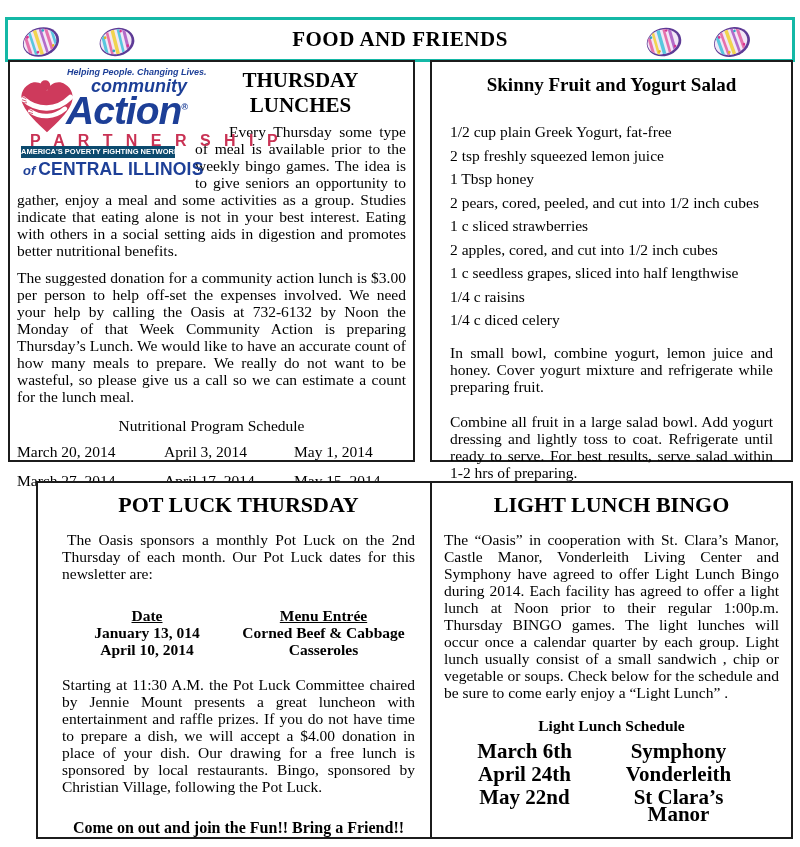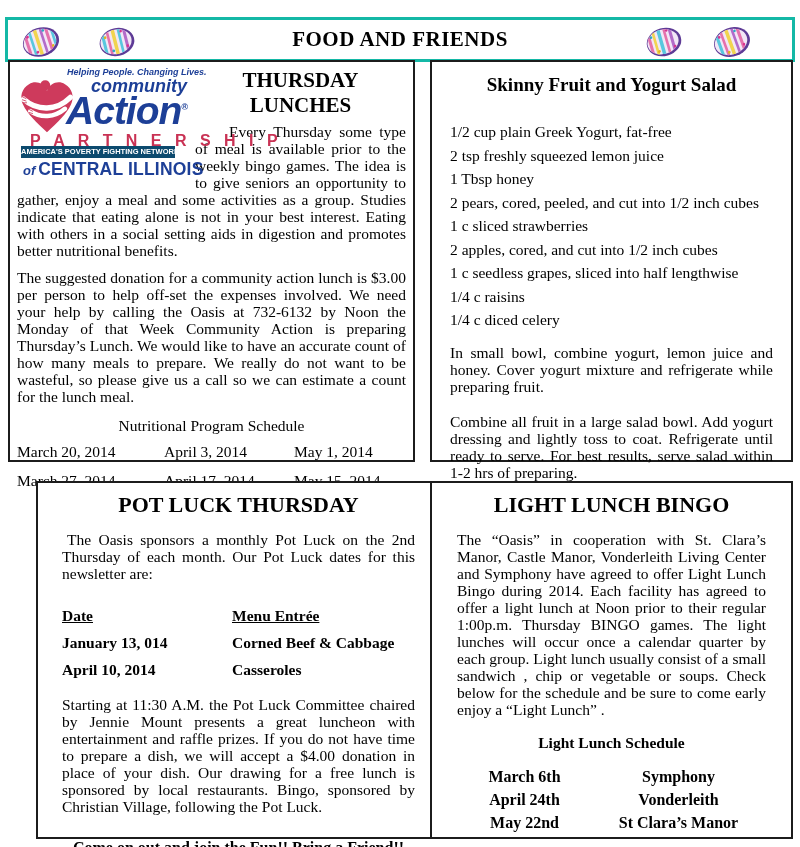--- a/index.html
+++ b/index.html
@@ -23,21 +23,21 @@
     font-size:21px; font-weight:bold; letter-spacing:0.5px;
   }
   .egg { position:absolute; top:3px; width:42px; height:38px; }
   .egg svg { width:100%; height:100%; }
   #egg1 { left:12px; } #egg2 { left:88px; }
   #egg3 { left:635px; } #egg4 { left:703px; }
   
   #panel-tl { left:8px;   top:60px;  width:407px; height:402px; padding:5px 7px; }
   #panel-tr { left:430px; top:60px;  width:363px; height:402px; padding:8px 18px; }
   #panel-bl { left:8px;   top:481px; width:405px; height:358px; padding:7px 24px;margin-left:28px; }
-  #panel-br { left:430px; top:481px; width:363px; height:358px; padding:7px 25px; }
+  #panel-br { left:430px; top:481px; width:363px; height:358px; padding:7px 12px; }
 
   p { margin:0; }
   .just { text-align:justify; font-size:15.5px; line-height:17px; }
 
   
   #panel-tl h2 { margin:1px 0 5px; font-size:21px; text-align:center; font-weight:bold; }
   .para1 { text-indent:34px; margin-bottom:10px; }
   .para2 { margin-bottom:12px; }
   .sched-title { text-align:center; font-size:15.5px; margin-bottom:8px; }
   .sched-grid {
@@ -84,34 +84,34 @@
   
   #panel-tr h2 { margin:4px 0 28px; font-size:19px; text-align:center; font-weight:bold; }
   .ing { font-size:15.5px; line-height:16px; margin-bottom:7.5px; }
   .step1 { margin-top:16px; }
   .step2 { margin-top:18px; }
 
   
   #panel-bl h2 { margin:2px 0 13px; font-size:22px; text-align:center; font-weight:bold; }
   .pl-intro { text-indent:5px; margin-bottom:25px; }
   .pl-grid {
-    display:grid; grid-template-columns:170px auto; row-gap:10px;
-    font-size:15.5px; font-weight:bold; text-align:left; line-height:17px;
+    display:grid; grid-template-columns:170px auto; 
+    font-size:15.5px; font-weight:bold; text-align:center; line-height:17px;
   }
   .pl-grid .colhead span { text-decoration:underline; }
   .pl-para { margin-top:18px; }
   .pl-footer { margin-top:24px; text-align:center; font-weight:bold; font-size:16px; }
 
   
   #panel-br h2 { margin:2px 0 13px; font-size:22px; text-align:center; font-weight:bold; }
   .ll-title { margin-top:16px; margin-bottom:7px; text-align:center; font-weight:bold; font-size:15.5px; }
   .ll-grid {
     display:grid; grid-template-columns:110px 150px; column-gap:24px; row-gap:6px;
-    width:fit-content; margin:16px auto;
-    font-size:16px; font-weight:bold; text-align:center; line-height:17px;
+    width:fit-content; margin:8px auto;
+    font-size:21px; font-weight:bold; text-align:center; line-height:17px;
   }
 </style>
 </head>
 <body>
 
 <div id="header">
   <span class="egg" id="egg1">
     <svg viewBox="0 0 48 40">
         <g transform="rotate(-18 24 20)">
       <ellipse cx="24" cy="20" rx="21" ry="16.5" fill="#5e3b96"></ellipse>

